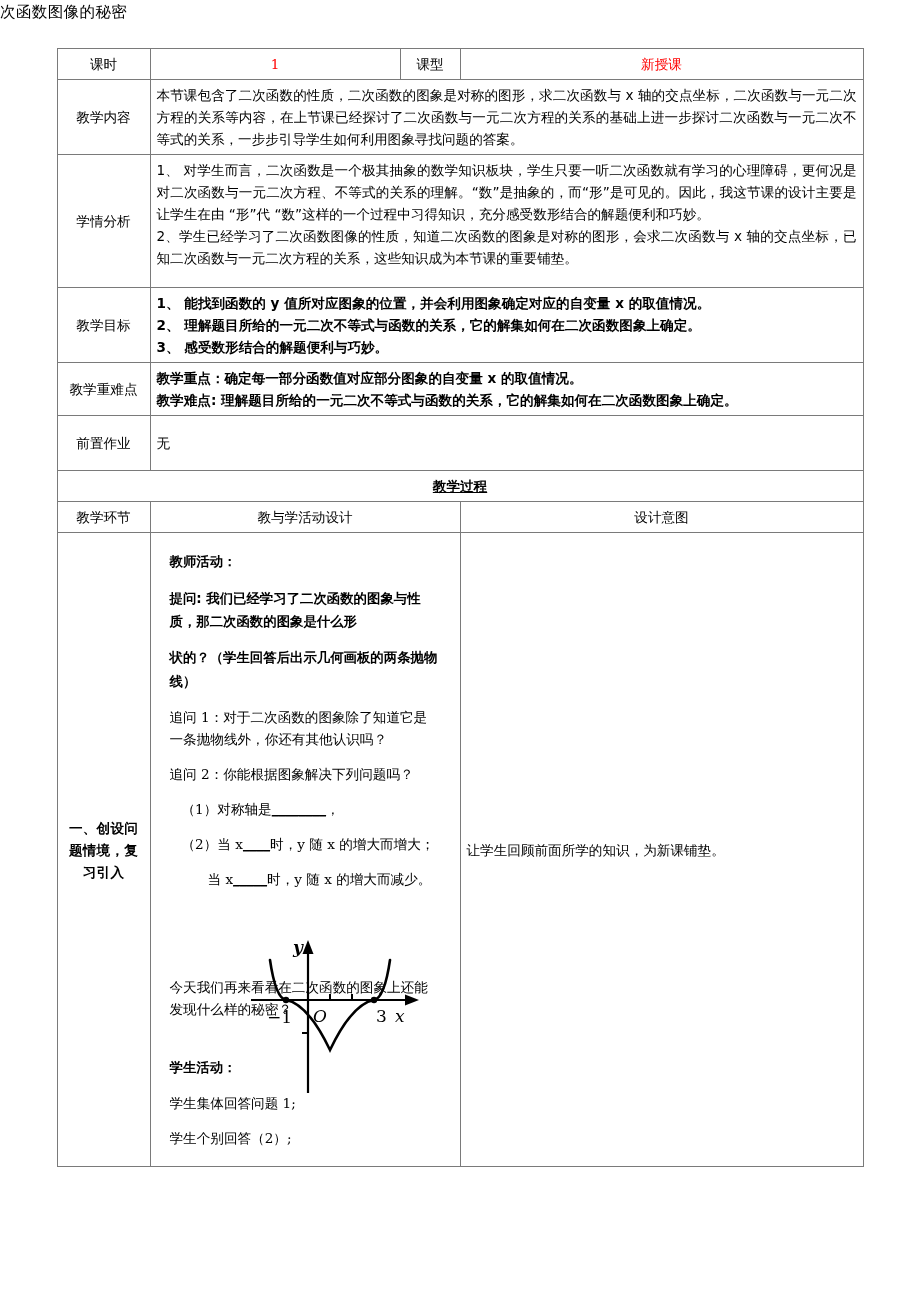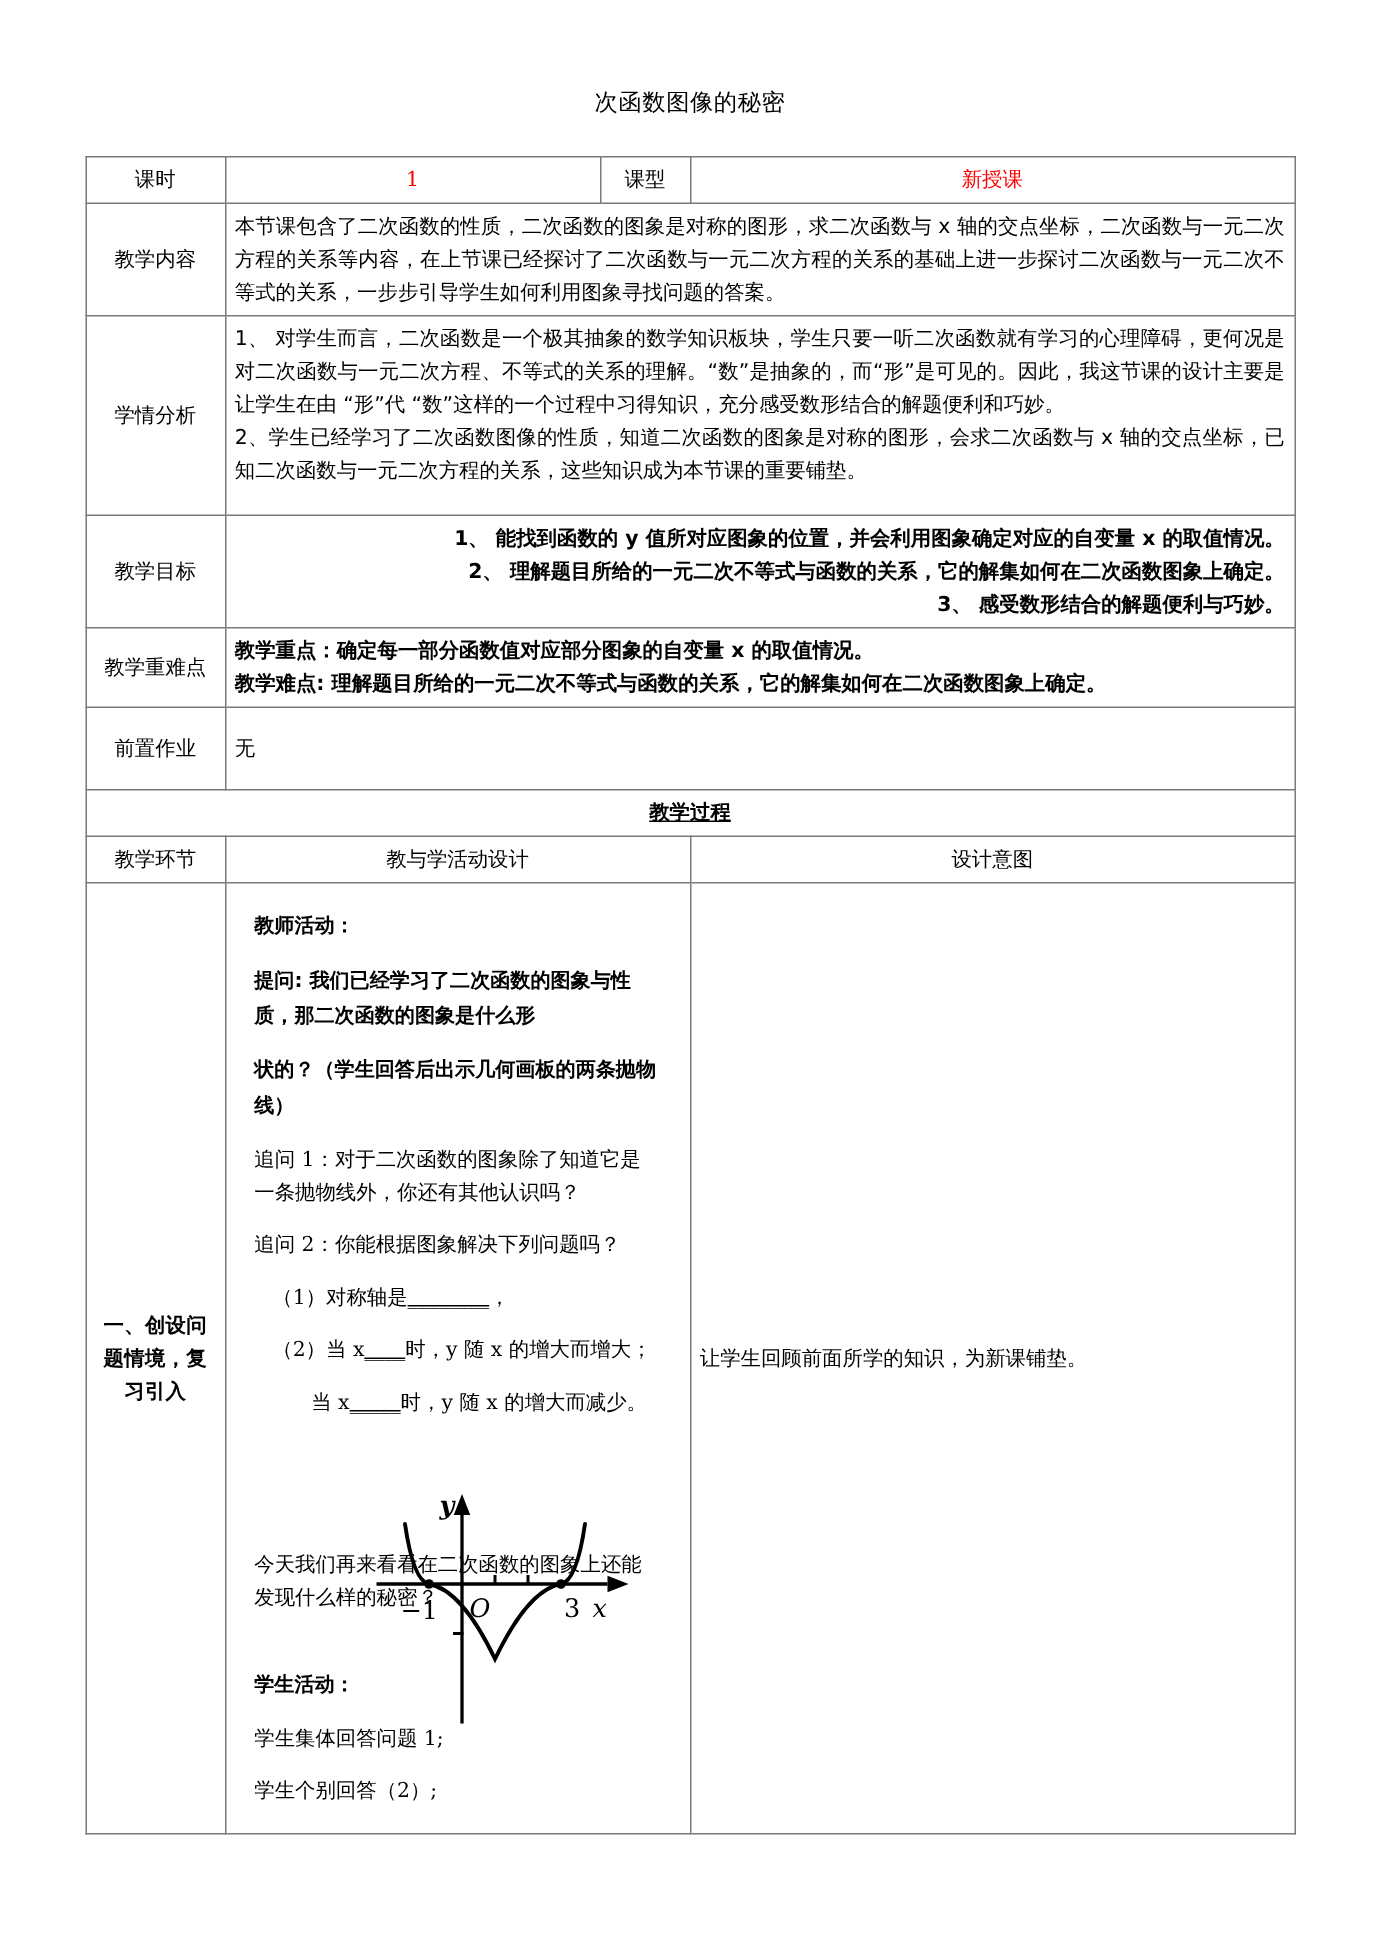--- a/index.html
+++ b/index.html
@@ -16,22 +16,20 @@
   }
   .page {
     position: relative;
     width: 920px;
     height: 1302px;
     box-sizing: border-box;
     padding: 0;
     overflow: hidden;
   }
   .title-block {
-    margin-top: 56px;
-    text-align: center;
     line-height: 1.55;
   }
   .title-line {
     font-size: 15.5px;
     font-family: "DejaVu Sans", "Liberation Sans", sans-serif;
     letter-spacing: 0.4px;
   }
   table.doc {
     margin: 24px auto 0 auto;
     border-collapse: collapse;
@@ -66,21 +64,21 @@
   .body-cell p { margin: 0; }
   .spacer-line { height: 14px; }
   .goal-cell {
     font-family: "DejaVu Sans", "Liberation Sans", sans-serif;
     font-size: 13.3px;
     line-height: 1.78;
     vertical-align: middle;
     padding-left: 18px;
     font-weight: bold;
   }
-  .goal-cell p { margin: 0; text-align: right; }
+  .goal-cell p { margin: 0; }
   .kn-cell {
     font-family: "DejaVu Sans", "Liberation Sans", sans-serif;
     font-size: 13.2px;
     line-height: 1.78;
     vertical-align: middle;
     padding-left: 7px;
     font-weight: bold;
   }
   .kn-cell p { margin: 0; }
   .plain-cell {

